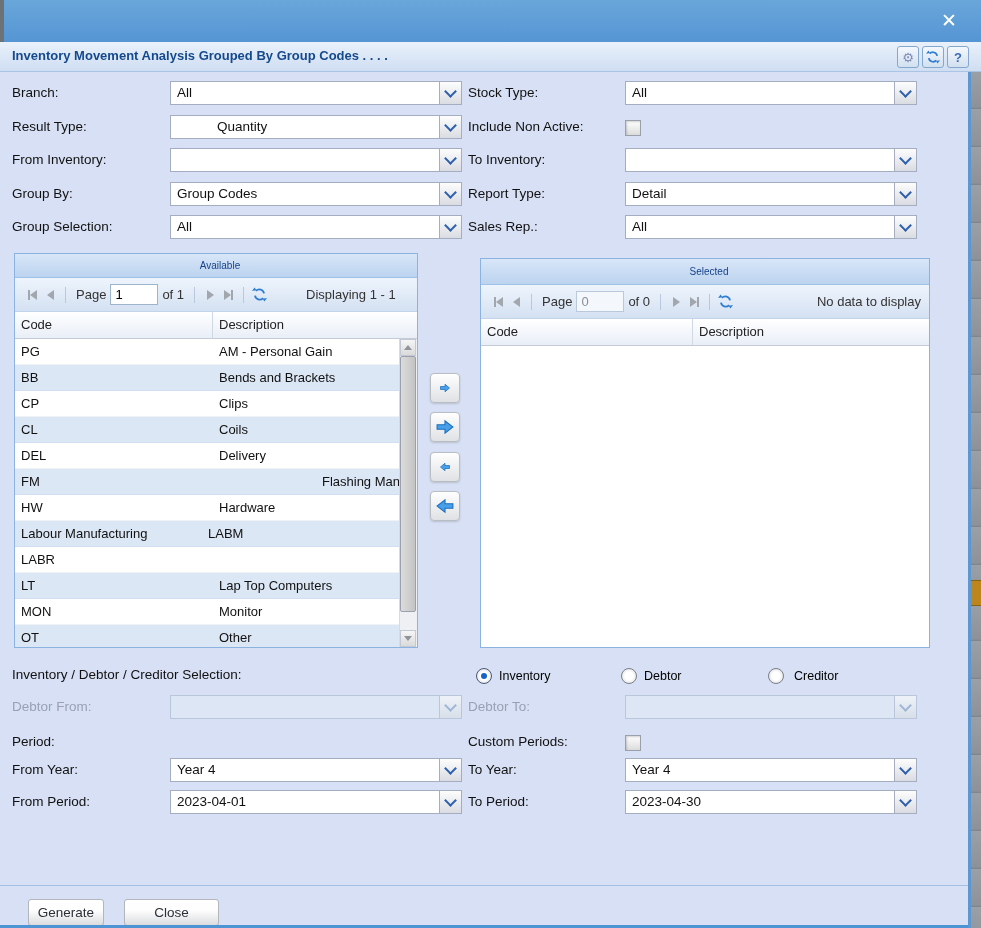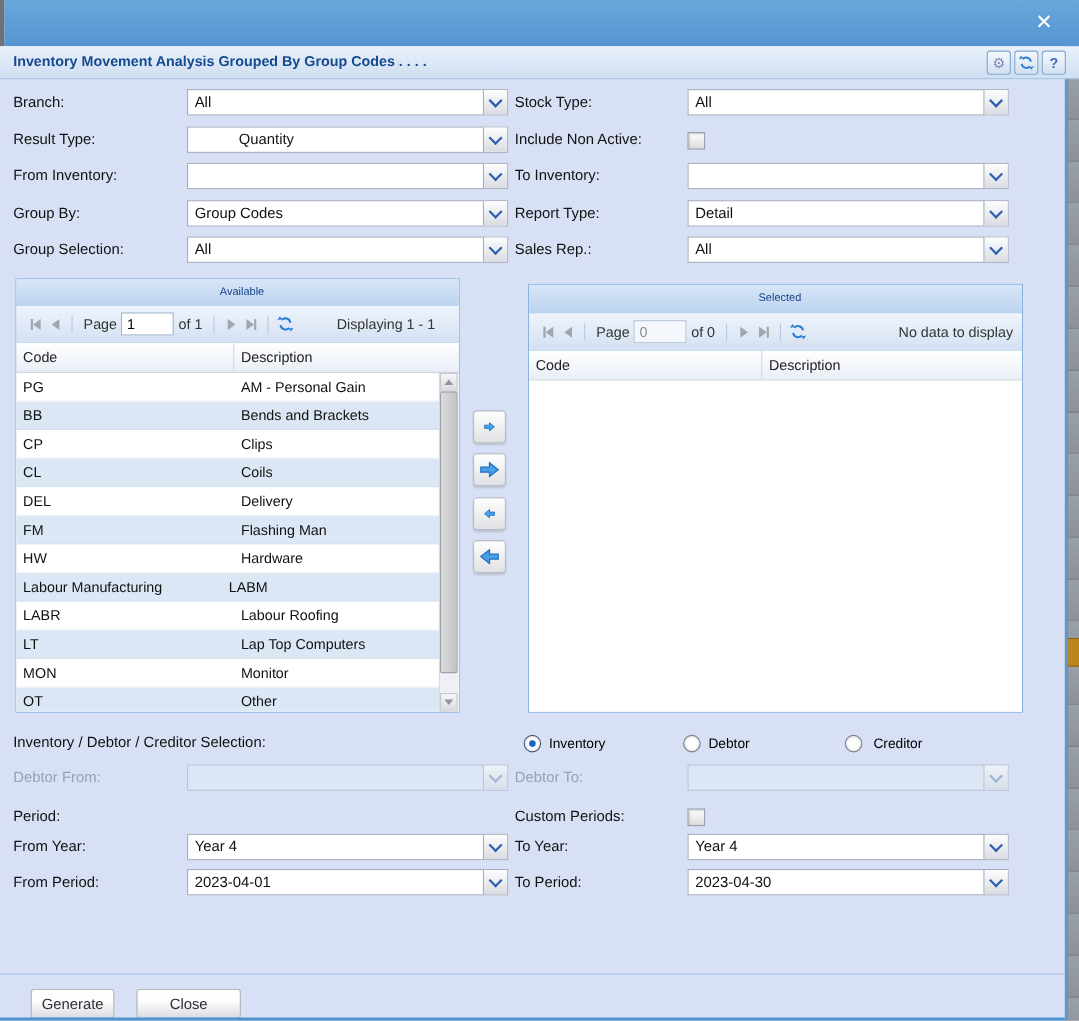--- a/index.html
+++ b/index.html
@@ -264,36 +264,35 @@
               <span class="cell" style="flex:1;">Coils</span>
             </div>
 
             <div class="grid-row">
               <span class="cell" style="width:198px;border-right:1px solid transparent;">DEL</span>
               <span class="cell" style="flex:1;">Delivery</span>
             </div>
 
             <div class="grid-row alt">
               <span class="cell" style="width:198px;border-right:1px solid transparent;">FM</span>
-              <span class="cell" style="flex:1;">Flashing Man</span>
+              <span class="cell" style="flex:1;text-align:right;">Flashing Man</span>
             </div>
 
             <div class="grid-row">
               <span class="cell" style="width:198px;border-right:1px solid transparent;">HW</span>
               <span class="cell" style="flex:1;">Hardware</span>
             </div>
 
             <div class="grid-row alt">
               <span class="cell" style="flex:1;">Labour Manufacturing</span>
               <span class="cell" style="width:198px;border-right:1px solid transparent;">LABM</span>
             </div>
 
             <div class="grid-row">
               <span class="cell" style="width:198px;border-right:1px solid transparent;">LABR</span>
-              <span class="cell" style="flex:1;">Labour Roofing</span>
             </div>
 
             <div class="grid-row alt">
               <span class="cell" style="width:198px;border-right:1px solid transparent;">LT</span>
               <span class="cell" style="flex:1;">Lap Top Computers</span>
             </div>
 
             <div class="grid-row">
               <span class="cell" style="width:198px;border-right:1px solid transparent;">MON</span>
               <span class="cell" style="flex:1;">Monitor</span>

